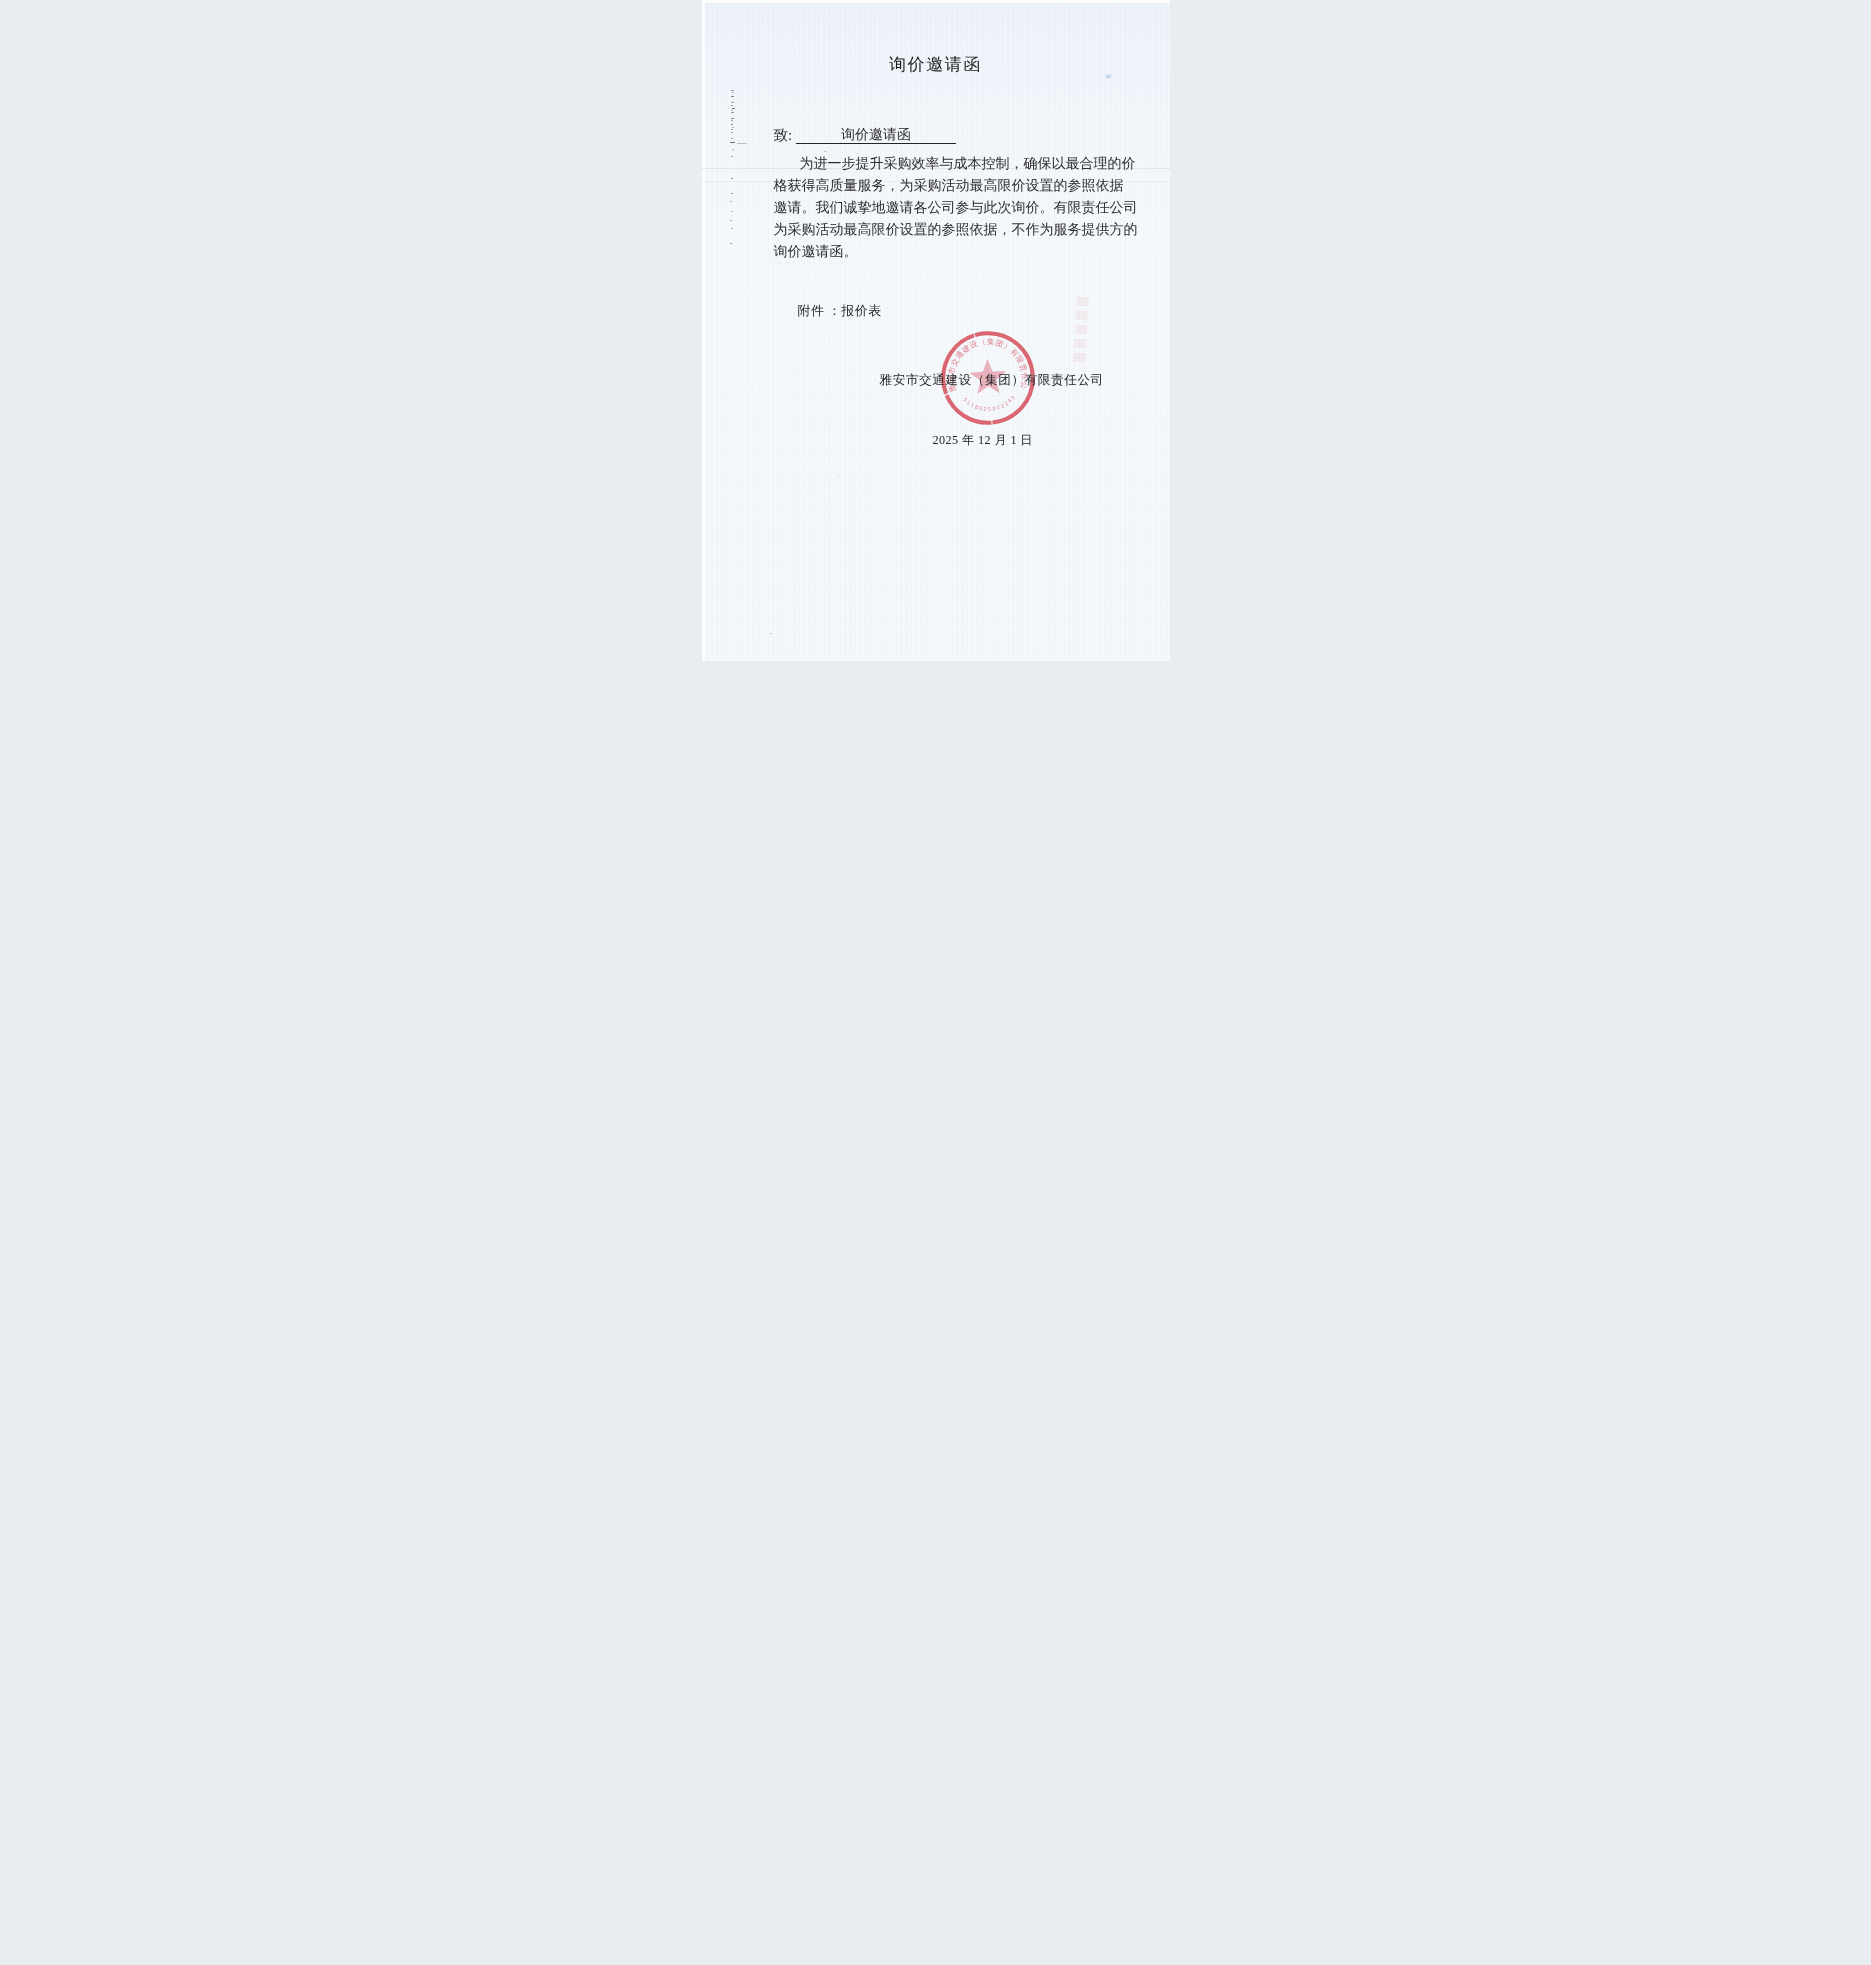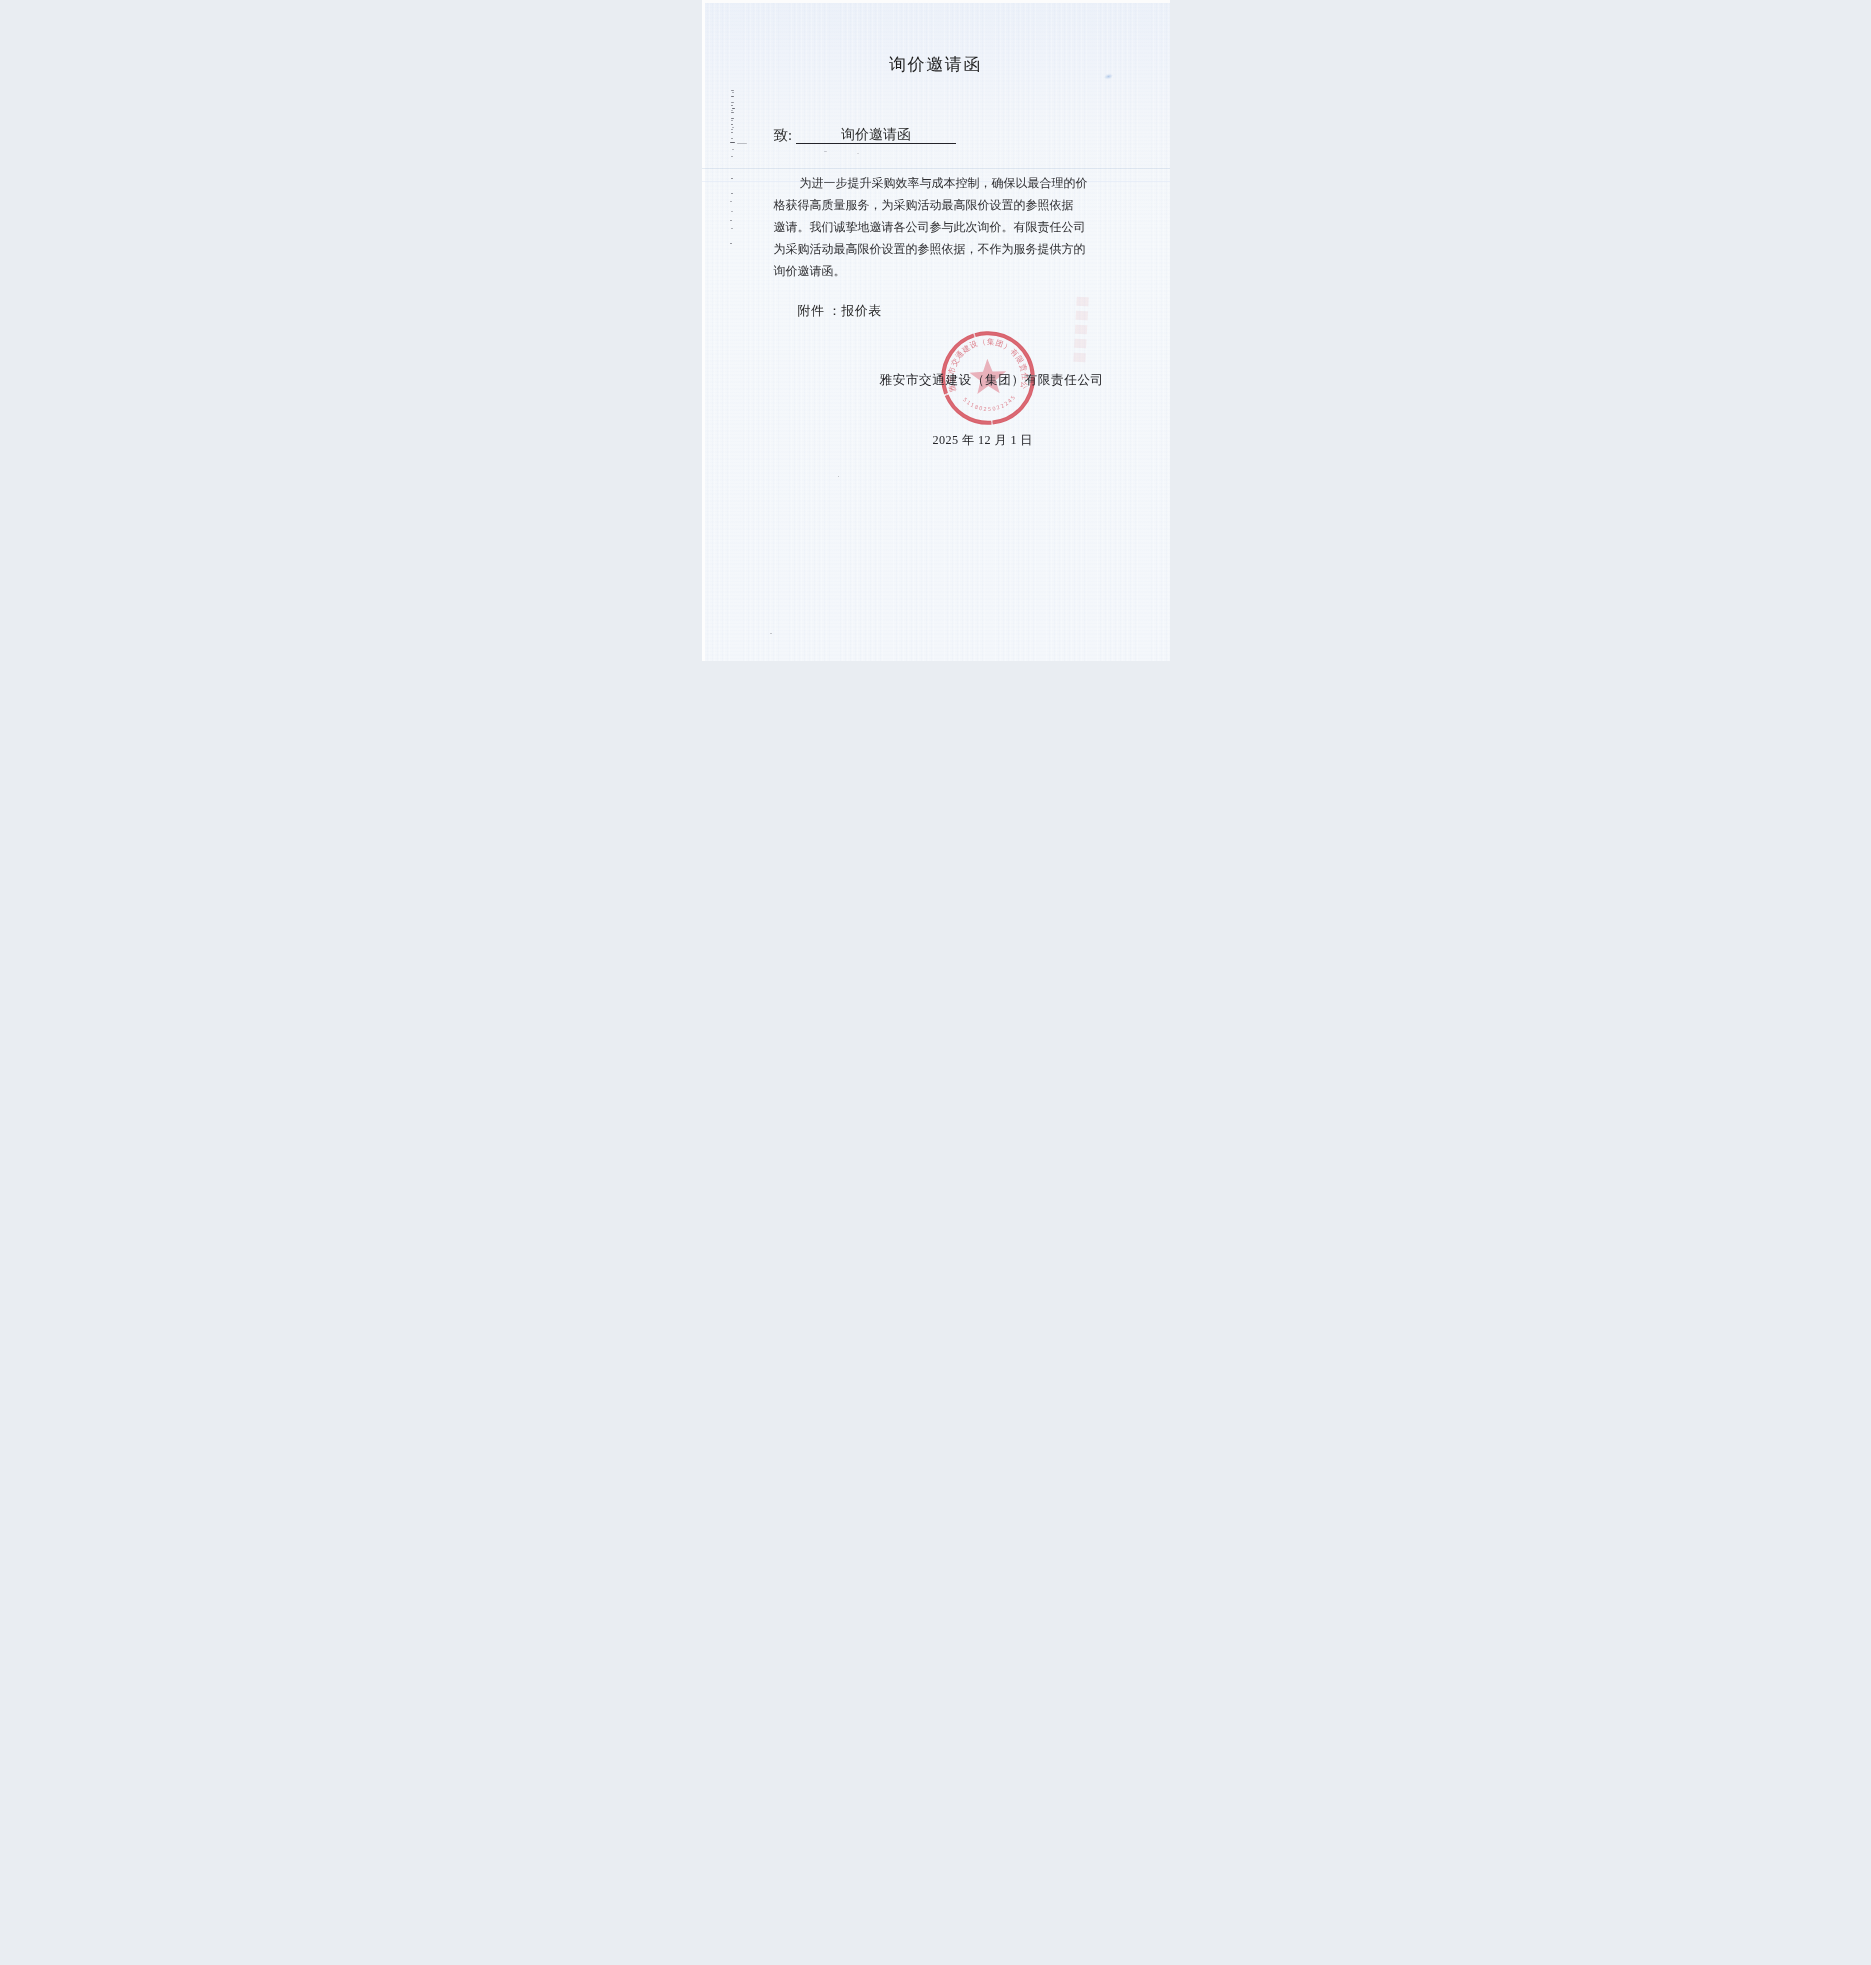--- a/index.html
+++ b/index.html
@@ -23,21 +23,21 @@
     position:absolute;top:55px;left:0;width:100%;
     text-align:center;font-size:17px;line-height:20.4px;font-weight:normal;
     letter-spacing:1.6px;color:#1c1c1c;
   }
   .salutation{position:absolute;top:127px;left:72px;display:flex;align-items:flex-end;font-size:14.5px;line-height:15.7px;}
   .salutation .label{white-space:nowrap;}
   .salutation .blank{
     width:160px;margin-left:3.9px;border-bottom:1.2px solid #24242a;
     text-align:center;font-size:14px;line-height:15.7px;white-space:nowrap;
   }
-  .paragraph{position:absolute;top:172px;left:72px;width:339px;font-size:12px;line-height:22px;color:#2d2d30;font-family:Liberation Serif, serif;}
+  .paragraph{position:absolute;top:153px;left:72px;width:339px;font-size:14px;line-height:22px;color:#2d2d30;font-family:Liberation Serif, serif;}
   .paragraph .pline{white-space:nowrap;height:22px;}
   .paragraph .pline.first{text-indent:26px;}
   .attachment{position:absolute;top:303px;left:96px;font-size:13px;line-height:15.7px;letter-spacing:0.4px;white-space:nowrap;}
   .company{position:absolute;top:371px;left:178px;font-size:12.6px;line-height:18px;letter-spacing:0.6px;white-space:nowrap;z-index:3;color:#242428;}
   .dateline{position:absolute;top:404px;left:231px;font-size:12.2px;line-height:17.7px;letter-spacing:0.4px;white-space:nowrap;z-index:3;color:#242428;margin-top:28px;}
   .seal{position:absolute;left:236px;top:328px;width:100px;height:100px;z-index:2;transform:rotate(-2deg);opacity:.94;}
   .artifact{position:absolute;pointer-events:none;}
   .dash{position:absolute;background:#3c3c46;height:0.8px;border-radius:0.4px;}
   .hline{position:absolute;left:0;width:100%;height:0.8px;background:rgba(165,185,212,.28);}
   .hband{position:absolute;left:0;width:100%;height:1.2px;background:rgba(222,232,246,.55);}

